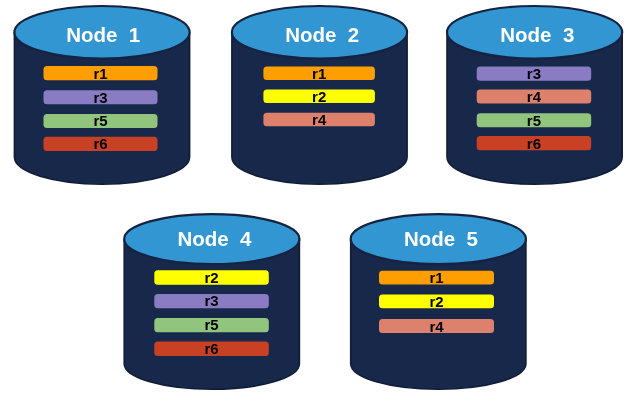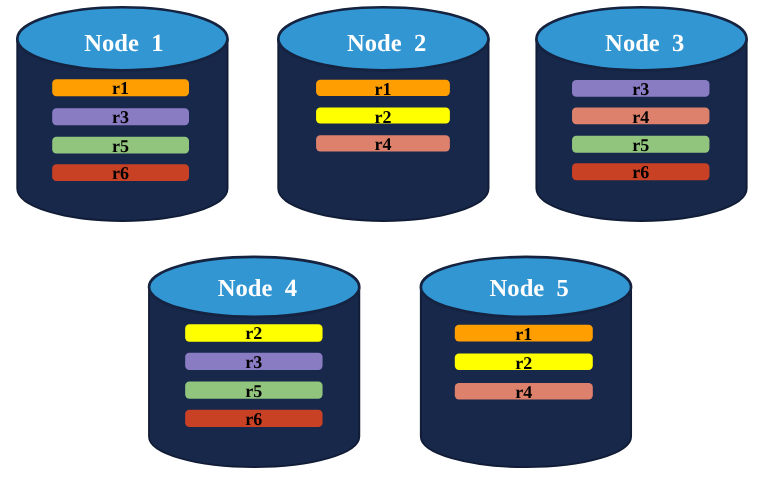--- a/index.html
+++ b/index.html
@@ -1,17 +1,17 @@
 <!DOCTYPE html>
 <html><head>
 <meta charset="utf-8">
 <style>
   html,body{margin:0;padding:0;background:#ffffff;}
   #stage{position:relative;width:638px;height:402px;background:#ffffff;overflow:hidden;
-    font-family:Liberation Serif, serif;}
+    font-family:Liberation Sans, sans-serif;}
 </style>
 </head>
 <body>
 <div id="stage">
 <svg width="638" height="402" viewBox="0 0 638 402">
   <defs>
     <g id="cylT">
       <path d="M1.2,27.5 V152.4 A87.6,27 0 0 0 176.4,152.4 V27.5" fill="#17284B" stroke="#111D36" stroke-width="1.6"></path>
       <ellipse cx="88.8" cy="27.6" rx="87.6" ry="26.3" fill="#3296D3" stroke="#152340" stroke-width="2.2"></ellipse>
     </g>

